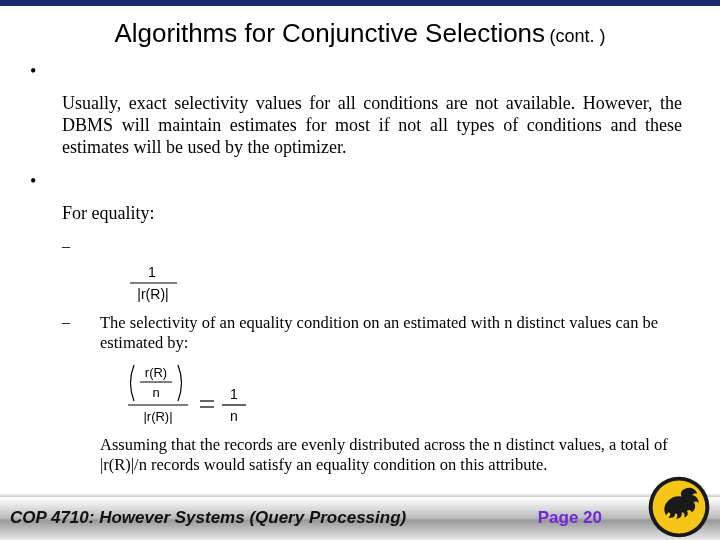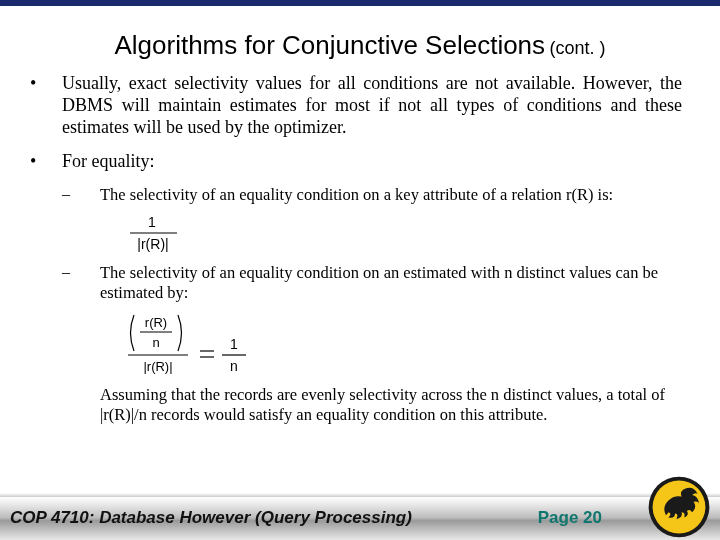--- a/index.html
+++ b/index.html
@@ -4,21 +4,21 @@
 <style>
   * { box-sizing: border-box; margin: 0; padding: 0; }
   html, body { width: 720px; height: 540px; overflow: hidden; font-family: Arial, Helvetica, sans-serif; background: #fff; }
   .slide {
     width: 720px; height: 540px;
     border-top: 6px solid #1a2a6c;
     position: relative;
     display: flex; flex-direction: column;
   }
   .title-wrap {
-    padding: 24px 30px 6px 30px;
+    padding: 12px 30px 6px 30px;
     text-align: center;
   }
   .title {
     font-size: 26px;
     color: #000;
     font-weight: normal;
   }
   .title-suffix {
     font-size: 18px;
     color: #000;
@@ -35,20 +35,21 @@
   }
   .lvl1 .bullet {
     width: 38px; flex-shrink: 0;
     font-size: 18px;
     padding-left: 6px;
   }
   .lvl1 .text {
     font-size: 18px;
     line-height: 1.22;
     text-align: justify;
+    margin-top: 32px;
   }
   .lvl2 {
     display: flex;
     margin: 6px 0 8px 0;
     padding-left: 38px;
   }
   .lvl2 .bullet {
     width: 38px; flex-shrink: 0;
     font-size: 16px;
     padding-left: 0;
@@ -90,21 +91,21 @@
     font-size: 17px;
     color: #111;
     padding-left: 10px;
     line-height: 1.05;
   }
   .footer-page {
     position: relative; z-index: 2;
     font-family: Arial, sans-serif;
     font-weight: bold;
     font-size: 17px;
-    color: #0f766e;
+    color: #6d28d9;
     margin-left: auto;
     padding-right: 118px;
   }
   .logo {
     position: absolute; right: 8px; bottom: 0px; z-index: 3;
     width: 66px; height: 66px;
   }
 </style>
 </head>
 <body>
@@ -123,21 +124,20 @@
       <div class="text">Usually, exact selectivity values for all conditions are not available. However, the DBMS will maintain estimates for most if not all types of conditions and these estimates will be used by the optimizer.</div>
     </div>
 
     <div class="lvl1">
       <div class="bullet">•</div>
       <div class="text">For equality:</div>
     </div>
 
     <div class="lvl2">
       <div class="bullet">–</div>
-      <div class="text">The selectivity of an equality condition on a key attribute of a relation r(R) is:</div>
     </div>
 
     <div class="formula">
       <svg width="70" height="40" viewBox="0 0 70 40">
         <text x="30" y="14" font-family="Arial" font-size="14" text-anchor="middle">1</text>
         <line x1="8" y1="20" x2="55" y2="20" stroke="#000" stroke-width="1.2"></line>
         <text x="31" y="36" font-family="Arial" font-size="14" text-anchor="middle">|r(R)|</text>
       </svg>
     </div>
 
@@ -161,28 +161,28 @@
 
         <line x1="78" y1="40" x2="92" y2="40" stroke="#000" stroke-width="1.2"></line>
         <line x1="78" y1="46" x2="92" y2="46" stroke="#000" stroke-width="1.2"></line>
 
         <text x="112" y="38" font-family="Arial" font-size="14" text-anchor="middle">1</text>
         <line x1="100" y1="44" x2="124" y2="44" stroke="#000" stroke-width="1.2"></line>
         <text x="112" y="60" font-family="Arial" font-size="14" text-anchor="middle">n</text>
       </svg>
     </div>
 
-    <div class="closing">Assuming that the records are evenly selectivity across the n distinct values, a total of |r(R)|/n records would satisfy an equality condition on this attribute.</div>
+    <div class="closing">Assuming that the records are evenly distributed across the n distinct values, a total of |r(R)|/n records would satisfy an equality condition on this attribute.</div>
 
   </div>
 
   <div class="footer">
     <div class="footer-bar"></div>
     <div class="footer-left">
-      <span>COP 4710: Database However (Query Processing)</span>
+      <span>COP 4710: However Systems (Query Processing)</span>
     </div>
     <div class="footer-page">Page 20</div>
     <svg class="logo" viewBox="0 0 100 100">
       <circle cx="50" cy="50" r="46" fill="#1a1a1a"></circle>
       <circle cx="50" cy="50" r="40" fill="#f5c518"></circle>
       <path d="M30 62 Q24 50 34 40 Q42 32 54 34 Q50 26 60 22 Q72 18 78 30 Q74 28 70 32 Q80 34 80 46 Q80 40 72 42 Q78 50 70 58 Q66 52 62 56 Q66 62 58 66 Q60 58 54 58 Q56 66 46 68 Q50 60 44 60 Q44 68 34 66 Q40 60 34 58 Q30 64 30 62 Z" fill="#1a1a1a"></path>
     </svg>
   </div>
 
 </div>

